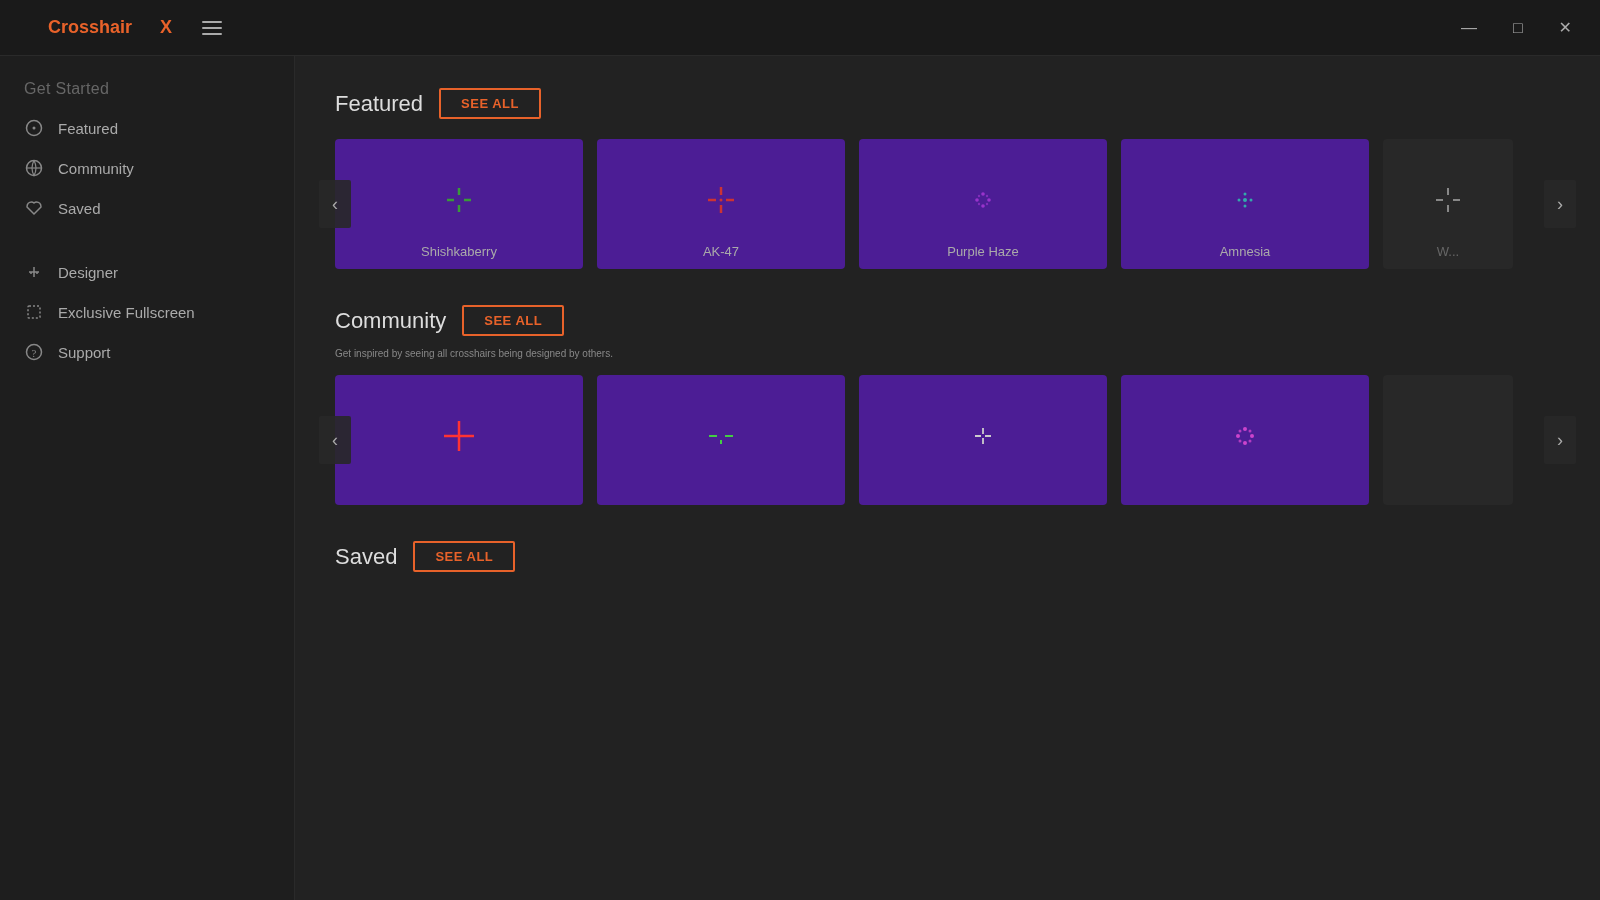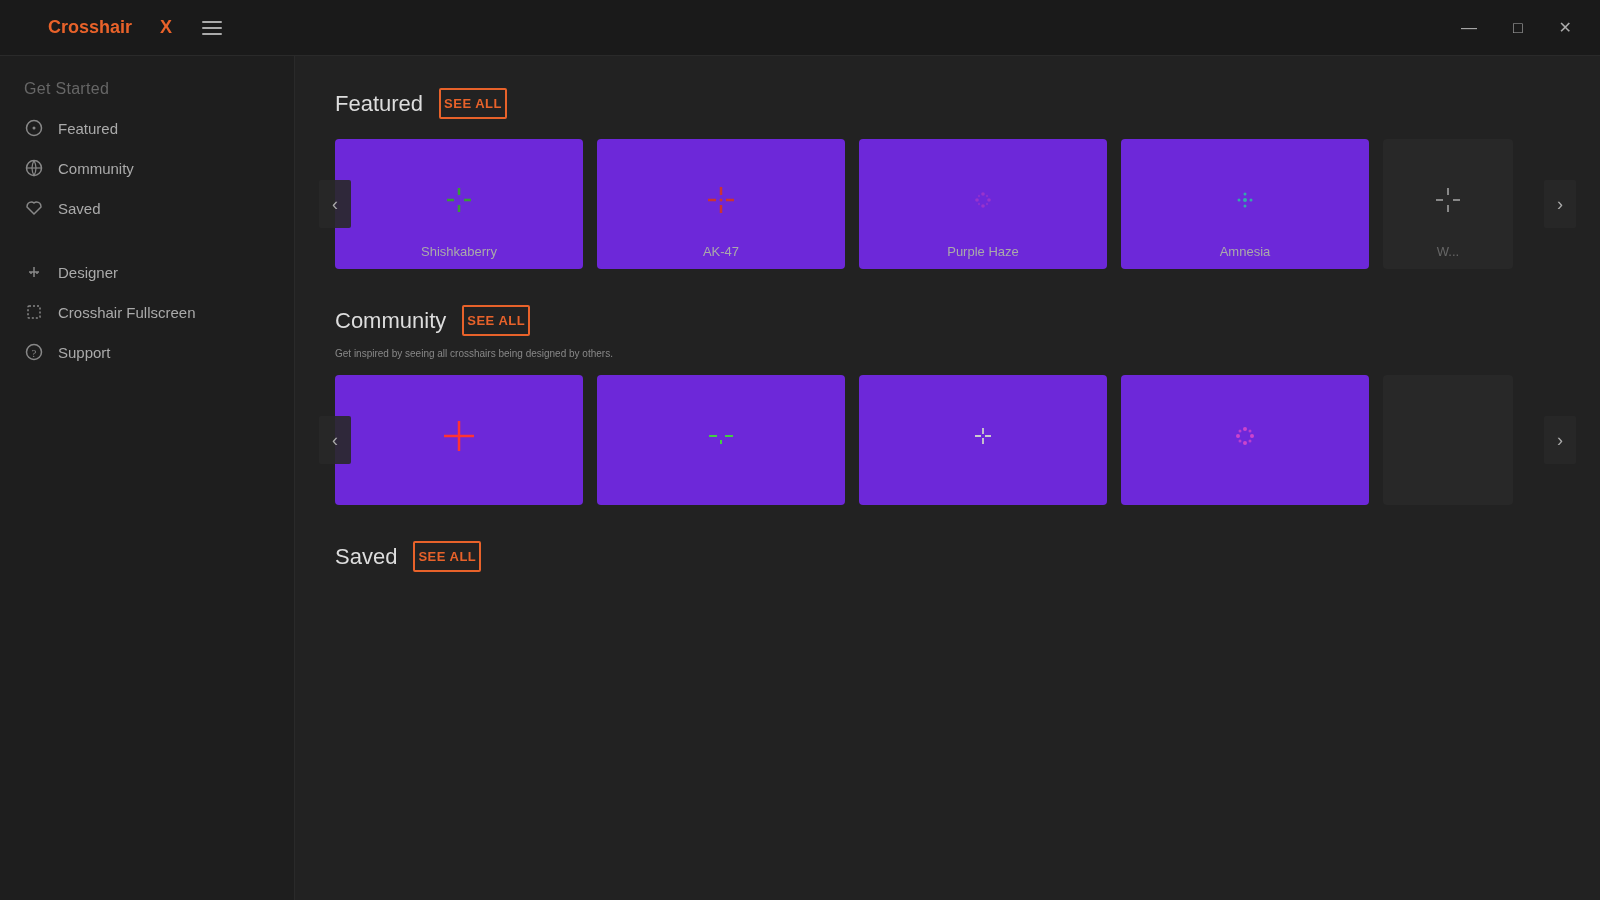--- a/index.html
+++ b/index.html
@@ -135,38 +135,38 @@
       color: #ddd;
       font-size: 22px;
       font-weight: 400;
     }
     .see-all-btn {
       background: transparent;
       border: 2px solid #e8622a;
       color: #e8622a;
       font-size: 13px;
       font-weight: 700;
-      padding: 6px 3px;
+      padding: 6px 20px;
       cursor: pointer;
       letter-spacing: 0.5px;
       border-radius: 2px;
     }
 
     
     .carousel-container {
       position: relative;
       margin-bottom: 36px;
     }
     .carousel-row {
       display: flex;
       gap: 14px;
       overflow: hidden;
     }
     .carousel-card {
-      background: #6d28d9;
+      background: #4c1d95;
       border-radius: 4px;
       width: 248px;
       height: 130px;
       flex-shrink: 0;
       display: flex;
       flex-direction: column;
       align-items: center;
       justify-content: center;
       cursor: pointer;
       position: relative;
@@ -286,21 +286,21 @@
       </span>
       <span>Designer</span>
     </div>
 
     <div class="sidebar-item">
       <span class="icon">
         <svg width="18" height="18" viewBox="0 0 18 18" fill="none">
           <rect x="3" y="3" width="12" height="12" rx="1" stroke="#888" stroke-width="1.5" fill="none" stroke-dasharray="2 2"></rect>
         </svg>
       </span>
-      <span>Crosshair Fullscreen</span>
+      <span>Exclusive Fullscreen</span>
     </div>
 
 
     <div class="sidebar-item">
       <span class="icon">
         <svg width="18" height="18" viewBox="0 0 18 18" fill="none">
           <circle cx="9" cy="9" r="7.5" stroke="#888" stroke-width="1.5"></circle>
           <text x="9" y="13.5" text-anchor="middle" fill="#888" font-size="11" font-family="serif">?</text>
         </svg>
       </span>

